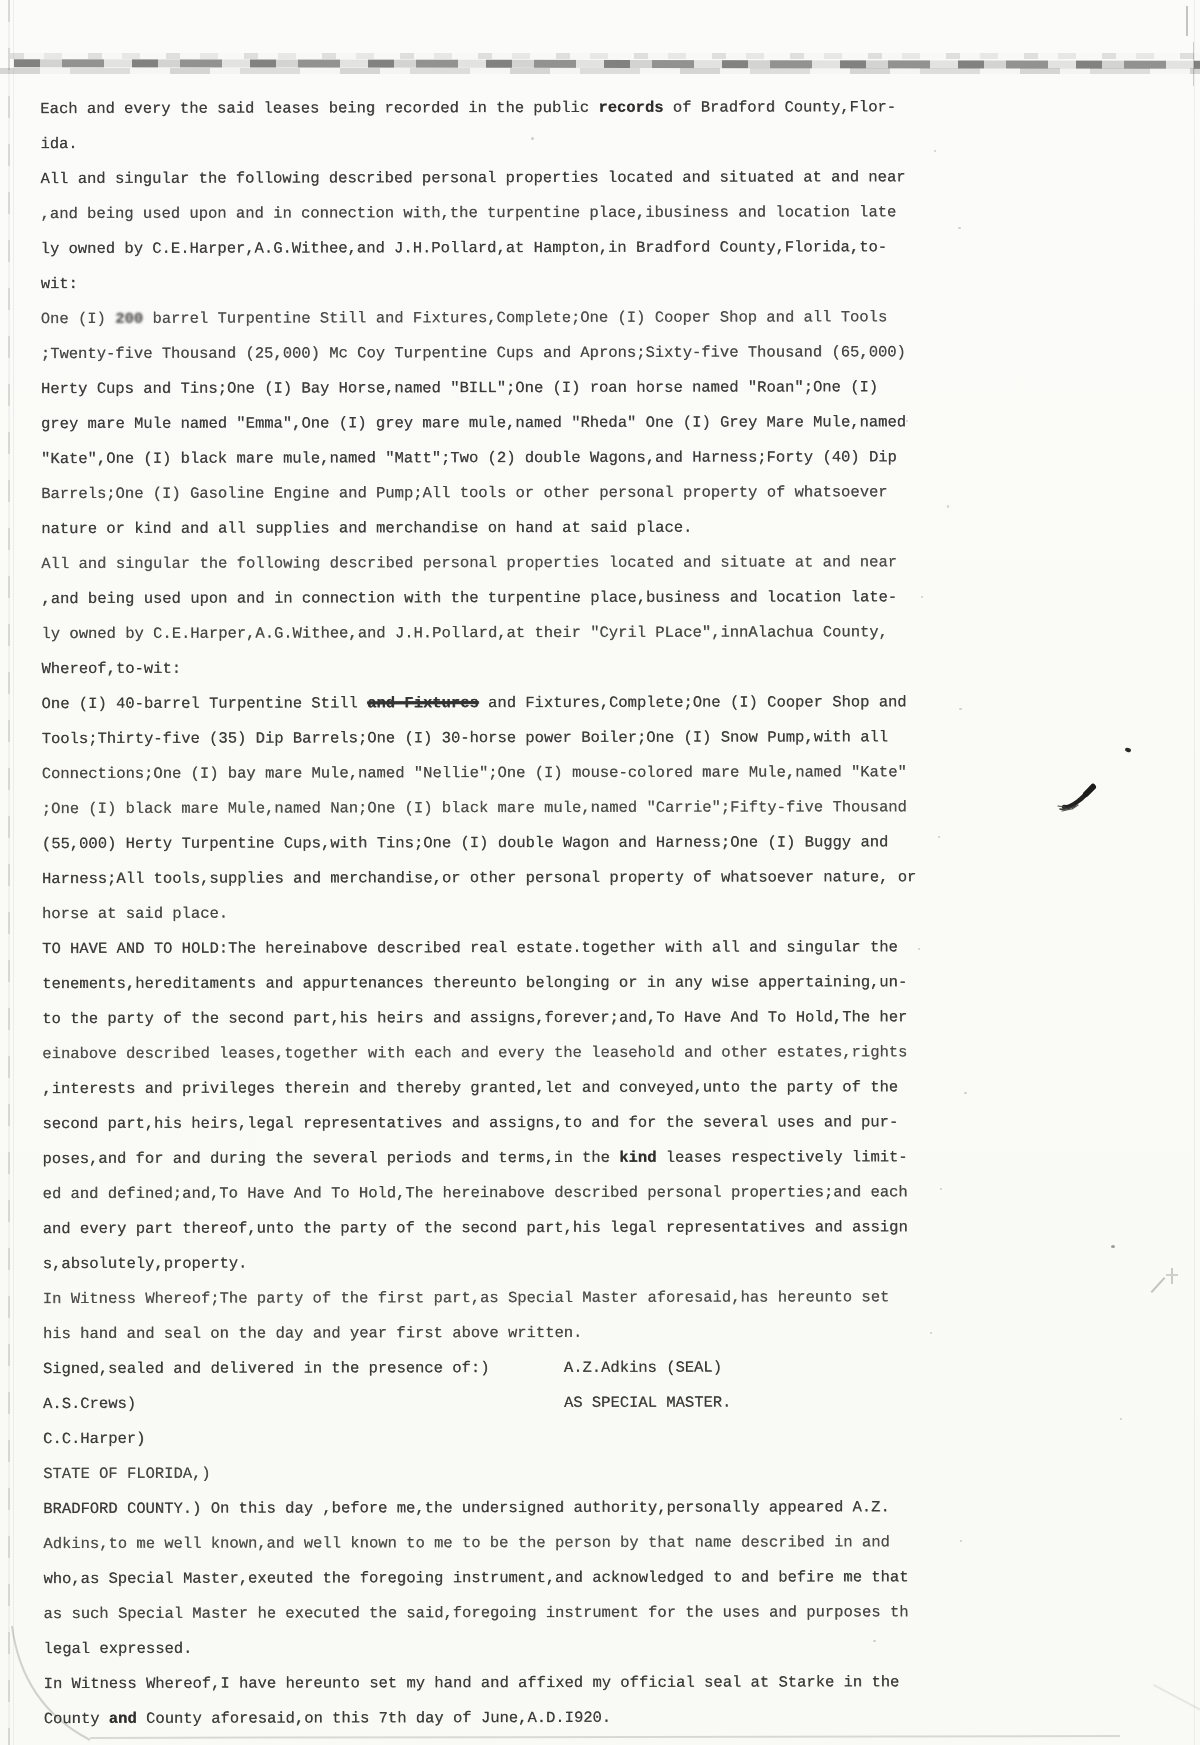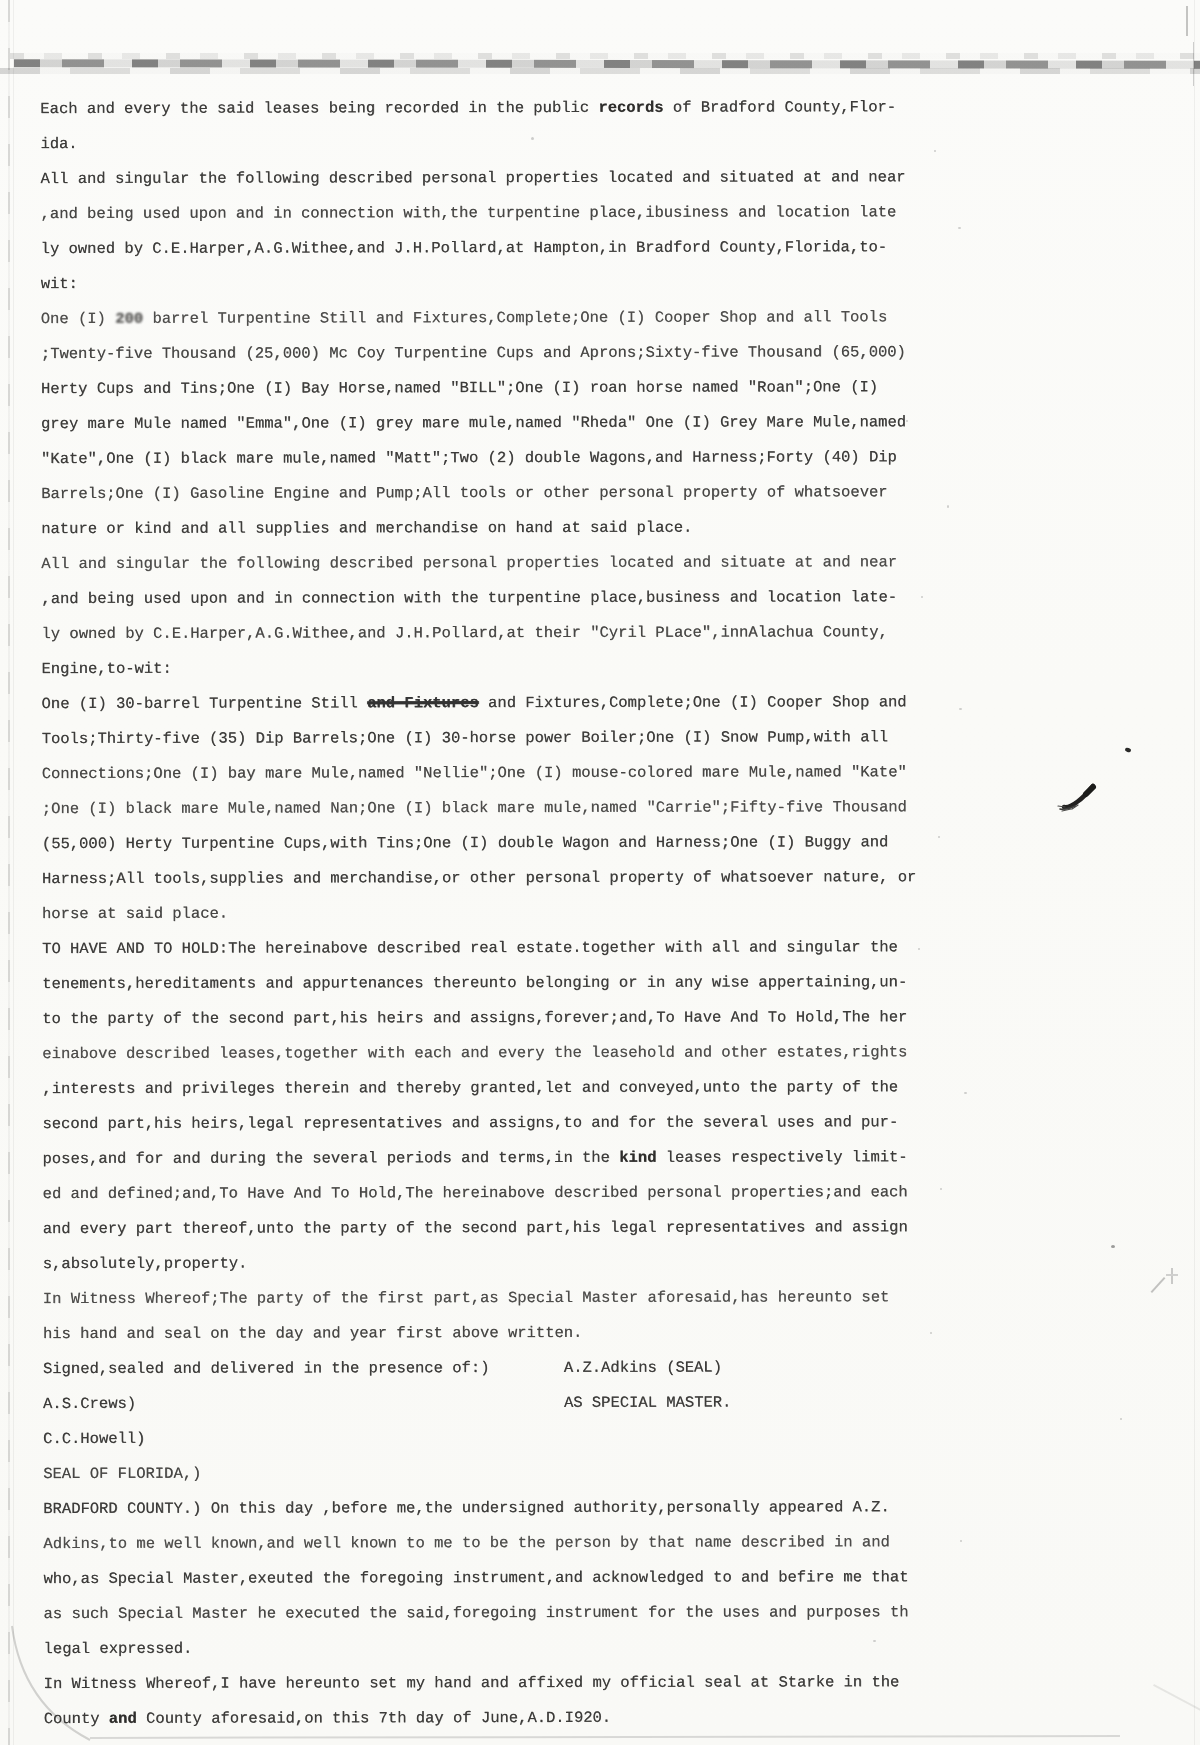--- a/index.html
+++ b/index.html
@@ -77,44 +77,44 @@
       <div class="line"><span>One (I) </span><span class="smudge">200</span><span> barrel Turpentine Still and Fixtures,Complete;One (I) Cooper Shop and all Tools</span></div>
       <div class="line"><span>;Twenty-five Thousand (25,000) Mc Coy Turpentine Cups and Aprons;Sixty-five Thousand (65,000)</span></div>
       <div class="line"><span>Herty Cups and Tins;One (I) Bay Horse,named "BILL";One (I) roan horse named "Roan";One (I)</span></div>
       <div class="line"><span>grey mare Mule named "Emma",One (I) grey mare mule,named "Rheda" One (I) Grey Mare Mule,named</span></div>
       <div class="line"><span>"Kate",One (I) black mare mule,named "Matt";Two (2) double Wagons,and Harness;Forty (40) Dip</span></div>
       <div class="line"><span>Barrels;One (I) Gasoline Engine and Pump;All tools or other personal property of whatsoever</span></div>
       <div class="line"><span>nature or kind and all supplies and merchandise on hand at said place.</span></div>
       <div class="line"><span>All and singular the following described personal properties located and situate at and near</span></div>
       <div class="line"><span>,and being used upon and in connection with the turpentine place,business and location late-</span></div>
       <div class="line"><span>ly owned by C.E.Harper,A.G.Withee,and J.H.Pollard,at their "Cyril PLace",innAlachua County,</span></div>
-      <div class="line"><span>Engine,to-wit:</span></div>
-      <div class="line"><span>One (I) 30-barrel Turpentine Still </span><span class="strike">and Fixtures</span><span> and Fixtures,Complete;One (I) Cooper Shop and</span></div>
+      <div class="line"><span>Whereof,to-wit:</span></div>
+      <div class="line"><span>One (I) 40-barrel Turpentine Still </span><span class="strike">and Fixtures</span><span> and Fixtures,Complete;One (I) Cooper Shop and</span></div>
       <div class="line"><span>Tools;Thirty-five (35) Dip Barrels;One (I) 30-horse power Boiler;One (I) Snow Pump,with all</span></div>
       <div class="line"><span>Connections;One (I) bay mare Mule,named "Nellie";One (I) mouse-colored mare Mule,named "Kate"</span></div>
       <div class="line"><span>;One (I) black mare Mule,named Nan;One (I) black mare mule,named "Carrie";Fifty-five Thousand</span></div>
       <div class="line"><span>(55,000) Herty Turpentine Cups,with Tins;One (I) double Wagon and Harness;One (I) Buggy and</span></div>
       <div class="line"><span>Harness;All tools,supplies and merchandise,or other personal property of whatsoever nature, or</span></div>
       <div class="line"><span>horse at said place.</span></div>
       <div class="line"><span>TO HAVE AND TO HOLD:The hereinabove described real estate.together with all and singular the</span></div>
       <div class="line"><span>tenements,hereditaments and appurtenances thereunto belonging or in any wise appertaining,un-</span></div>
       <div class="line"><span>to the party of the second part,his heirs and assigns,forever;and,To Have And To Hold,The her</span></div>
       <div class="line"><span>einabove described leases,together with each and every the leasehold and other estates,rights</span></div>
       <div class="line"><span>,interests and privileges therein and thereby granted,let and conveyed,unto the party of the</span></div>
       <div class="line"><span>second part,his heirs,legal representatives and assigns,to and for the several uses and pur-</span></div>
       <div class="line"><span>poses,and for and during the several periods and terms,in the </span><span class="bold">kind</span><span> leases respectively limit-</span></div>
       <div class="line"><span>ed and defined;and,To Have And To Hold,The hereinabove described personal properties;and each</span></div>
       <div class="line"><span>and every part thereof,unto the party of the second part,his legal representatives and assign</span></div>
       <div class="line"><span>s,absolutely,property.</span></div>
       <div class="line"><span>In Witness Whereof;The party of the first part,as Special Master aforesaid,has hereunto set</span></div>
       <div class="line"><span>his hand and seal on the day and year first above written.</span></div>
       <div class="line"><span>Signed,sealed and delivered in the presence of:)        A.Z.Adkins (SEAL)</span></div>
       <div class="line"><span>A.S.Crews)                                              AS SPECIAL MASTER.</span></div>
-      <div class="line"><span>C.C.Howell)</span></div>
-      <div class="line"><span>SEAL OF FLORIDA,)</span></div>
+      <div class="line"><span>C.C.Harper)</span></div>
+      <div class="line"><span>STATE OF FLORIDA,)</span></div>
       <div class="line"><span>BRADFORD COUNTY.) On this day ,before me,the undersigned authority,personally appeared A.Z.</span></div>
       <div class="line"><span>Adkins,to me well known,and well known to me to be the person by that name described in and</span></div>
       <div class="line"><span>who,as Special Master,exeuted the foregoing instrument,and acknowledged to and befire me that</span></div>
       <div class="line"><span>as such Special Master he executed the said,foregoing instrument for the uses and purposes th</span></div>
       <div class="line"><span>legal expressed.</span></div>
       <div class="line"><span>In Witness Whereof,I have hereunto set my hand and affixed my official seal at Starke in the</span></div>
       <div class="line"><span>County </span><span class="bold">and</span><span> County aforesaid,on this 7th day of June,A.D.I920.</span></div>
     </div>
 
   <svg class="scribble" width="44" height="34" viewBox="0 0 44 34">

